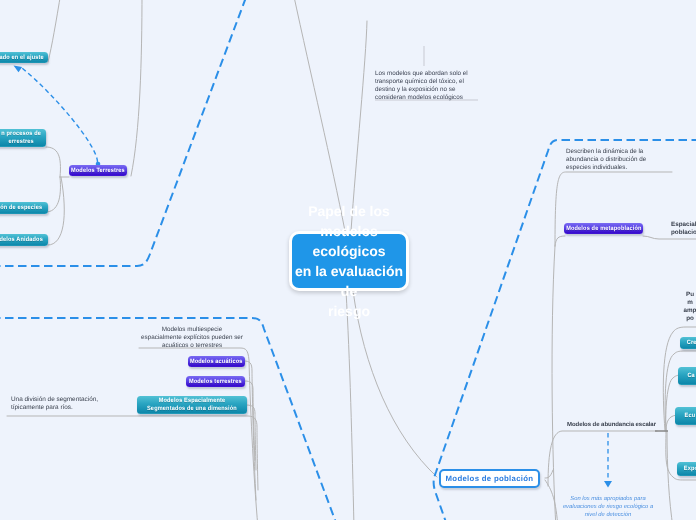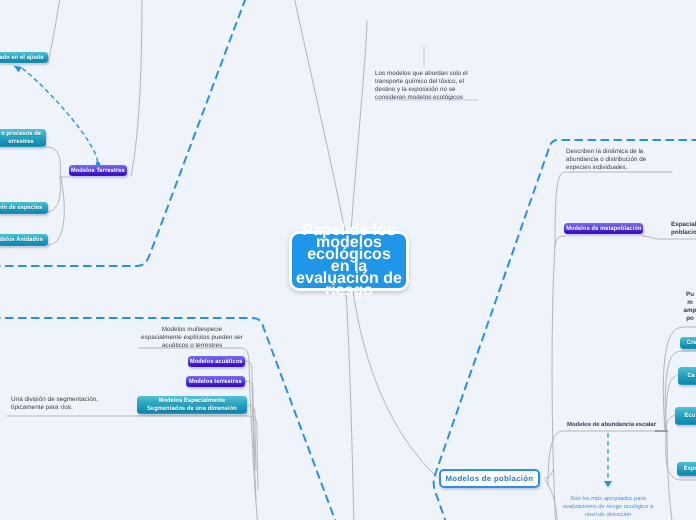--- a/index.html
+++ b/index.html
@@ -12,22 +12,22 @@
         line-height:7.6px;white-space:pre;font-size:6.2px;font-weight:bold;
         letter-spacing:.18px;}
   .node > span{display:block;transform:scaleX(.9);}
   .n-teal{background:linear-gradient(180deg,#52c1d5 0%,#2aa5c2 42%,#0e88ab 92%,#2ba2bd 100%);
           box-shadow:1px 2px 2px rgba(90,100,120,.30);
           text-shadow:0 1px 0 rgba(0,0,0,.18);}
   .n-purple{background:linear-gradient(180deg,#7a6bf2 0%,#5a43e6 42%,#3508cc 92%,#4a23d8 100%);
           box-shadow:1px 2px 2px rgba(90,100,120,.30);
           text-shadow:0 1px 0 rgba(0,0,0,.18);}
   .root{position:absolute;background:#1f96e8;border:3px solid #fff;border-radius:10px;
-        box-shadow:0 2px 4px rgba(0,0,0,.18);font-weight:bold;font-size:16px;color:#fff;
-        white-space:pre-line;line-height:12px;display:flex;align-items:center;
+        box-shadow:0 2px 4px rgba(0,0,0,.18);font-weight:bold;font-size:14px;color:#fff;
+        white-space:pre-line;line-height:20px;display:flex;align-items:center;
         justify-content:center;text-align:center;box-sizing:border-box;}
   .pop{position:absolute;background:#fff;border:2px solid #2b8fe8;border-radius:5px;
        color:#2b7de0;font-weight:bold;font-size:7.8px;box-shadow:1px 2px 2px rgba(90,100,120,.26);
        display:flex;align-items:center;justify-content:center;box-sizing:border-box;
        letter-spacing:.3px;white-space:nowrap;}
   .txt{position:absolute;box-sizing:border-box;white-space:pre-line;}
   .t-blue{color:#5a9ceb;font-size:8.1px;line-height:8.8px;text-align:center;}
   .t-note{color:#3b4252;font-size:6.3px;line-height:8px;text-align:left;}
   .t-lbl{color:#3a414e;font-size:6.3px;line-height:8px;text-align:center;}
   .t-ital{color:#4a8fe0;font-size:5.8px;line-height:8px;text-align:center;font-style:italic;}

